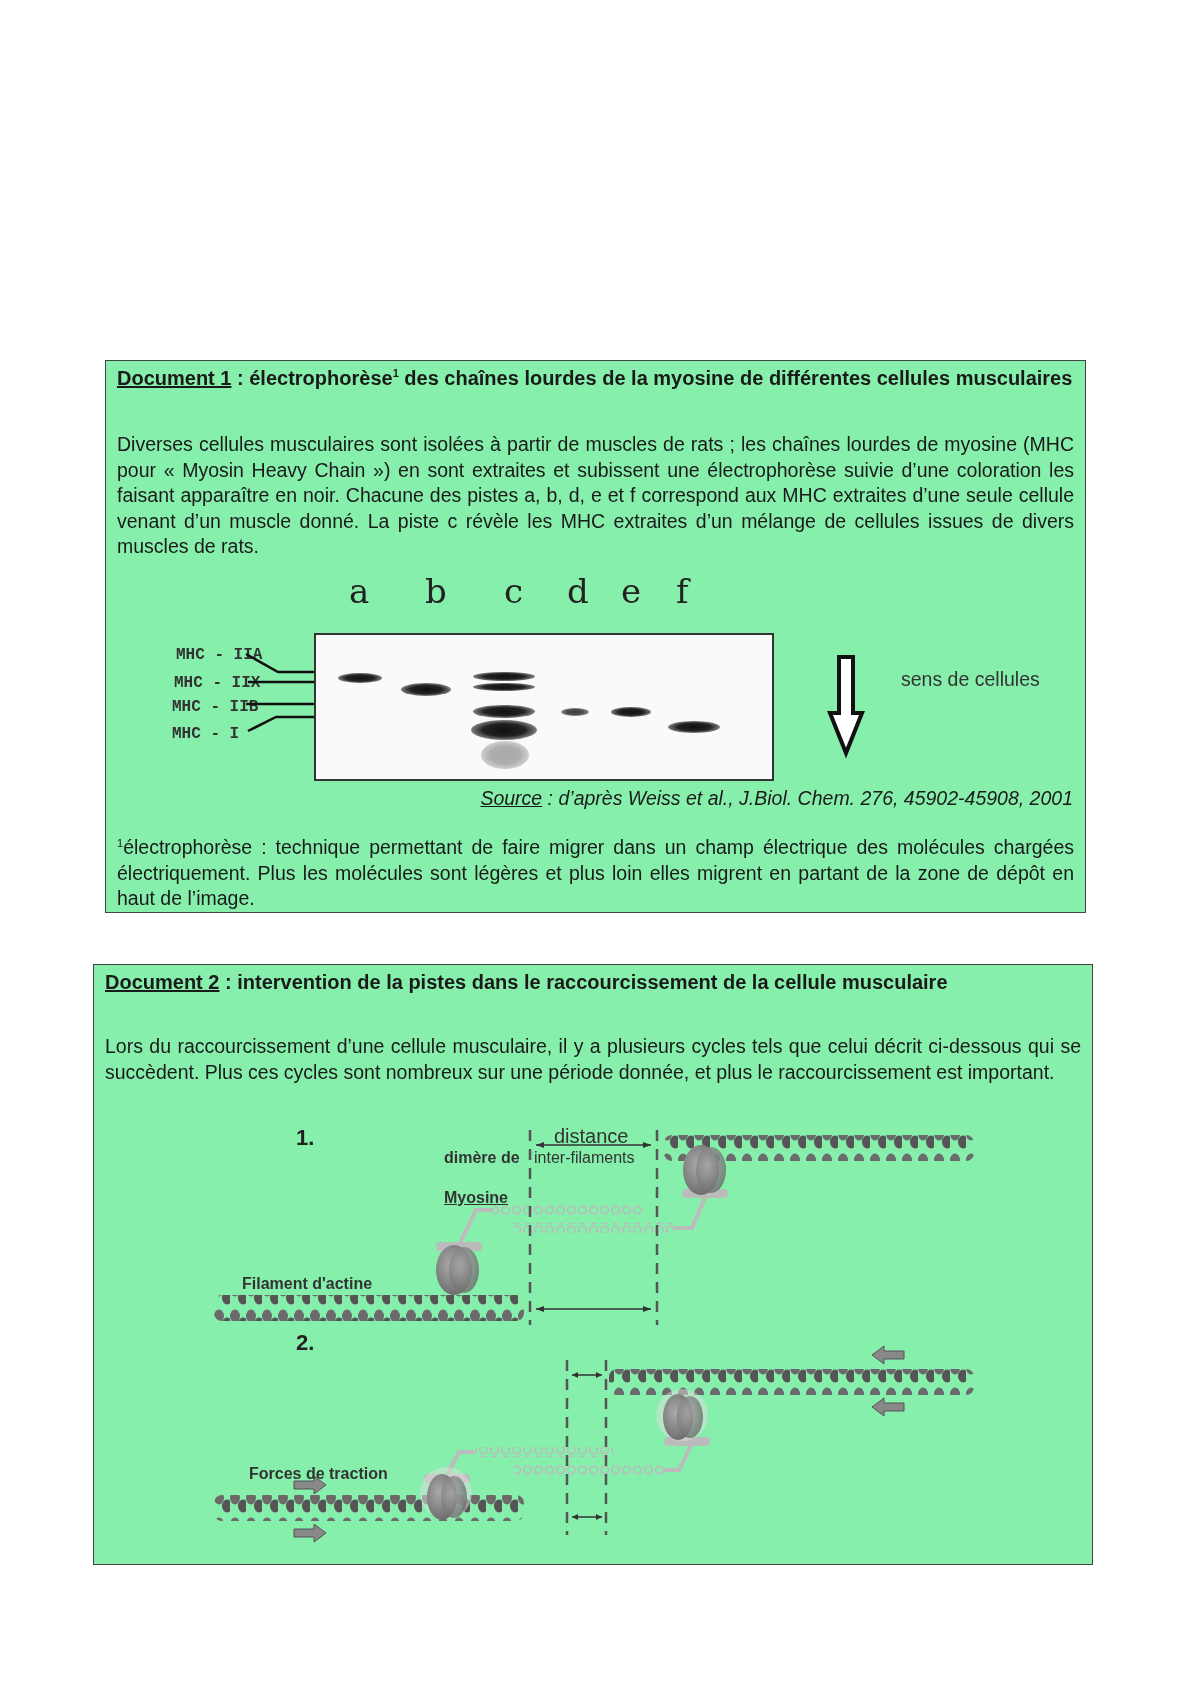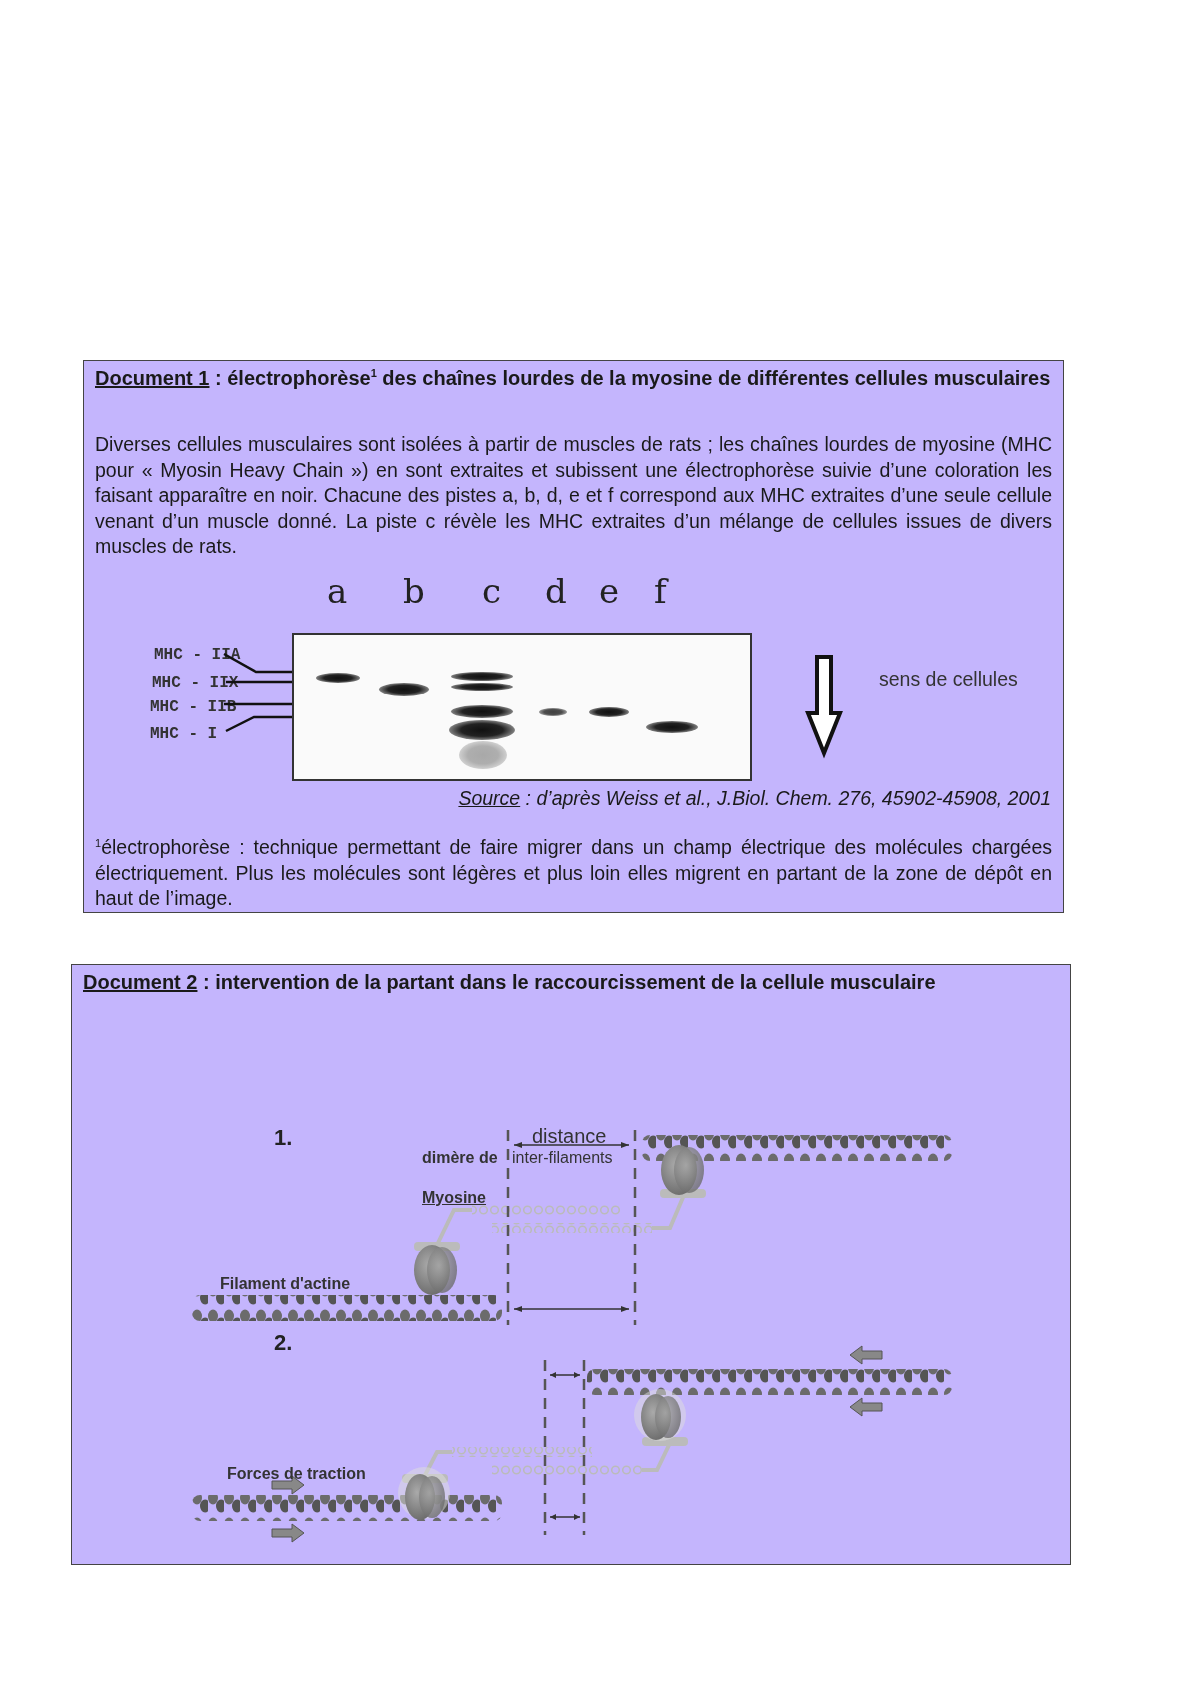--- a/index.html
+++ b/index.html
@@ -1,17 +1,17 @@
 <!DOCTYPE html>
 <html><head>
 <meta charset="utf-8">
 <style>
   html, body { margin:0; padding:0; background:#ffffff; }
   body { width:1191px; height:1684px; position:relative; font-family:"Liberation Sans", sans-serif; color:#1a1a1a; overflow:hidden; }
-  .box { position:absolute; border:1.5px solid #444; background:#c4b5fd; box-sizing:border-box; }
+  .box { position:absolute; border:1.5px solid #444; background:#86efac; box-sizing:border-box;margin-left:22px; }
   #doc1 { left:83px; top:360px; width:981px; height:553px; }
   #doc2 { left:71px; top:964px; width:1000px; height:601px; }
   .title { position:absolute; font-weight:bold; font-size:20px; line-height:26px; text-align:justify; }
   .title .lbl { text-decoration:underline; }
   .para { position:absolute; font-size:19.5px; line-height:25.5px; text-align:justify; }
   .para sup, .title sup { font-size:11px; line-height:0; }
   .source { position:absolute; font-style:italic; font-size:19.5px; text-align:right; white-space:nowrap; }
   .source .u { text-decoration:underline; }
   .source a { color:#2a2aa6; text-decoration:underline; }
   .gel-letters { position:absolute; font-family:"DejaVu Serif", serif; font-size:34px; color:#222; }
@@ -75,22 +75,23 @@
     <span class="u">Source</span><span> : d’après Weiss et al., J.Biol. Chem. 276, 45902-45908, 2001</span>
   </div>
 
   <div class="para" style="left:11px; top:474px; width:957px;">
     <sup>1</sup><span>électrophorèse : technique permettant de faire migrer dans un champ électrique des molécules chargées électriquement. Plus les molécules sont légères et plus loin elles migrent en partant de la zone de dépôt en haut de l’image.</span>
   </div>
 </div>
 
 <div class="box" id="doc2">
   <div class="title" style="left:11px; top:4px; width:976px;">
-    <span class="lbl">Document 2</span><span> : intervention de la partant dans le raccourcissement de la cellule musculaire</span>
+    <span class="lbl">Document 2</span><span> : intervention de la pistes dans le raccourcissement de la cellule musculaire</span>
   </div>
+  <div class="para" style="left:11px; top:69px; width:976px;">Lors du raccourcissement d’une cellule musculaire, il y a plusieurs cycles tels que celui décrit ci-dessous qui se succèdent. Plus ces cycles sont nombreux sur une période donnée, et plus le raccourcissement est important.</div>
 
   <div style="position:absolute; left:120px; top:160px; width:840px; height:420px;">
     <svg style="position:absolute; left:0; top:0;" width="840" height="420">
       <defs>
         <pattern id="actin" width="16" height="26" patternUnits="userSpaceOnUse">
           <ellipse cx="5" cy="9" rx="5" ry="6.5" fill="#6b6b6b"></ellipse>
           <ellipse cx="13" cy="17" rx="5" ry="6.5" fill="#555"></ellipse>
         </pattern>
         <pattern id="coil" width="11" height="10" patternUnits="userSpaceOnUse">
           <circle cx="5.5" cy="5" r="3.8" fill="none" stroke="#bbb" stroke-width="1.6"></circle>

